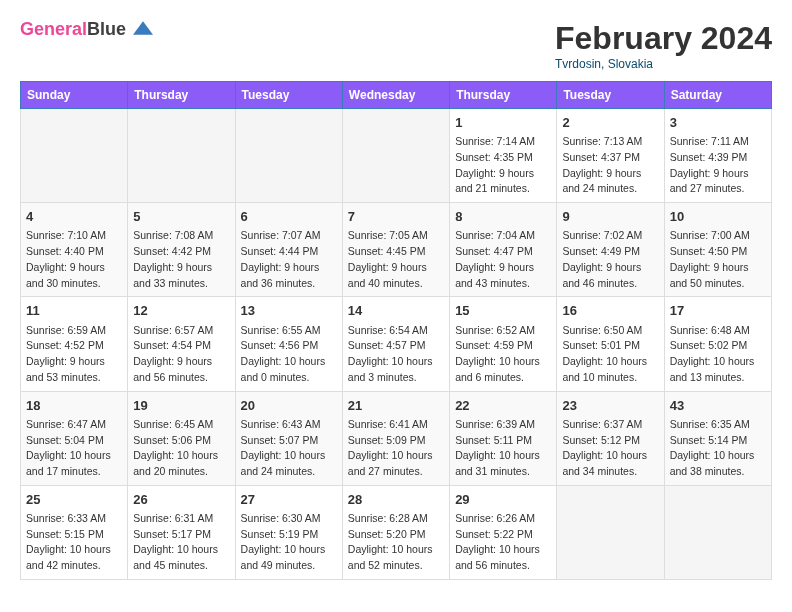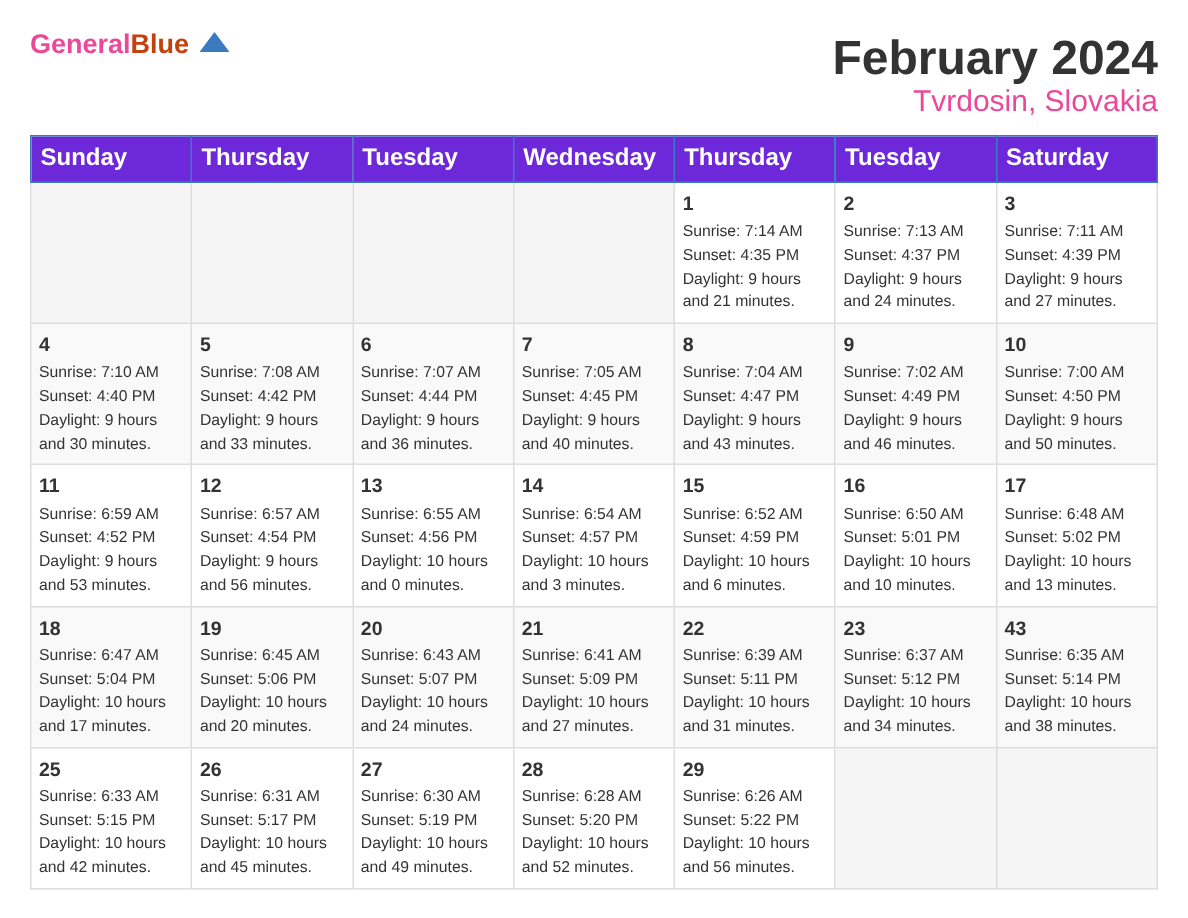--- a/index.html
+++ b/index.html
@@ -25,42 +25,42 @@
       flex-direction: column;
       line-height: 1.1;
     }
     .logo-icon {
       width: 20px;
       height: 20px;
       margin-left: 2px;
       margin-top: -5px;
     }
     .title-block {
-      text-align: right;
+      text-align: left;
     }
     .month-year {
       font-size: 32px;
       font-weight: bold;
       color: #333;
     }
     .location {
-      font-size: 20px;
-      color: #ec4899;
+      font-size: 12px;
+      color: #0c4a6e;
     }
     .calendar {
       width: 100%;
       border-collapse: collapse;
       font-size: 11px;
     }
     .calendar th {
-      background-color: #6d28d9;
+      background-color: #8b5cf6;
       color: white;
       text-align: left;
       padding: 6px 6px;
-      font-size: 16px;
+      font-size: 12px;
       border: 1px solid #3a7abf;
       margin-left: 28px;
     }
     .calendar td {
       vertical-align: top;
       padding: 5px 5px;
       border: 1px solid #ddd;
       width: calc(100% / 7);
       min-height: 90px;
       background: #fff;
@@ -86,21 +86,21 @@
       background: #f5f5f5 !important;
     }
   </style>
 </head>
 <body>
 
 <div class="header">
   <div class="logo">
     <div class="logo-text">
       <span>
-        <span style="color:#ec4899;font-size:18px;font-weight:bold;">General</span><span style="color:#c2410c;font-size:18px;font-weight:bold;">Blue</span>
+        <span style="color:#ec4899;font-size:18px;font-weight:bold;">General</span><span style="color:#404040;font-size:18px;font-weight:bold;">Blue</span>
         <svg class="logo-icon" viewBox="0 0 30 20" style="display:inline-block;vertical-align:middle;margin-left:2px;">
           <polygon points="0,20 15,0 30,20" fill="#3a7abf"></polygon>
         </svg>
       </span>
     </div>
   </div>
   <div class="title-block">
     <div class="month-year">February 2024</div>
     <div class="location">Tvrdosin, Slovakia</div>
   </div>

